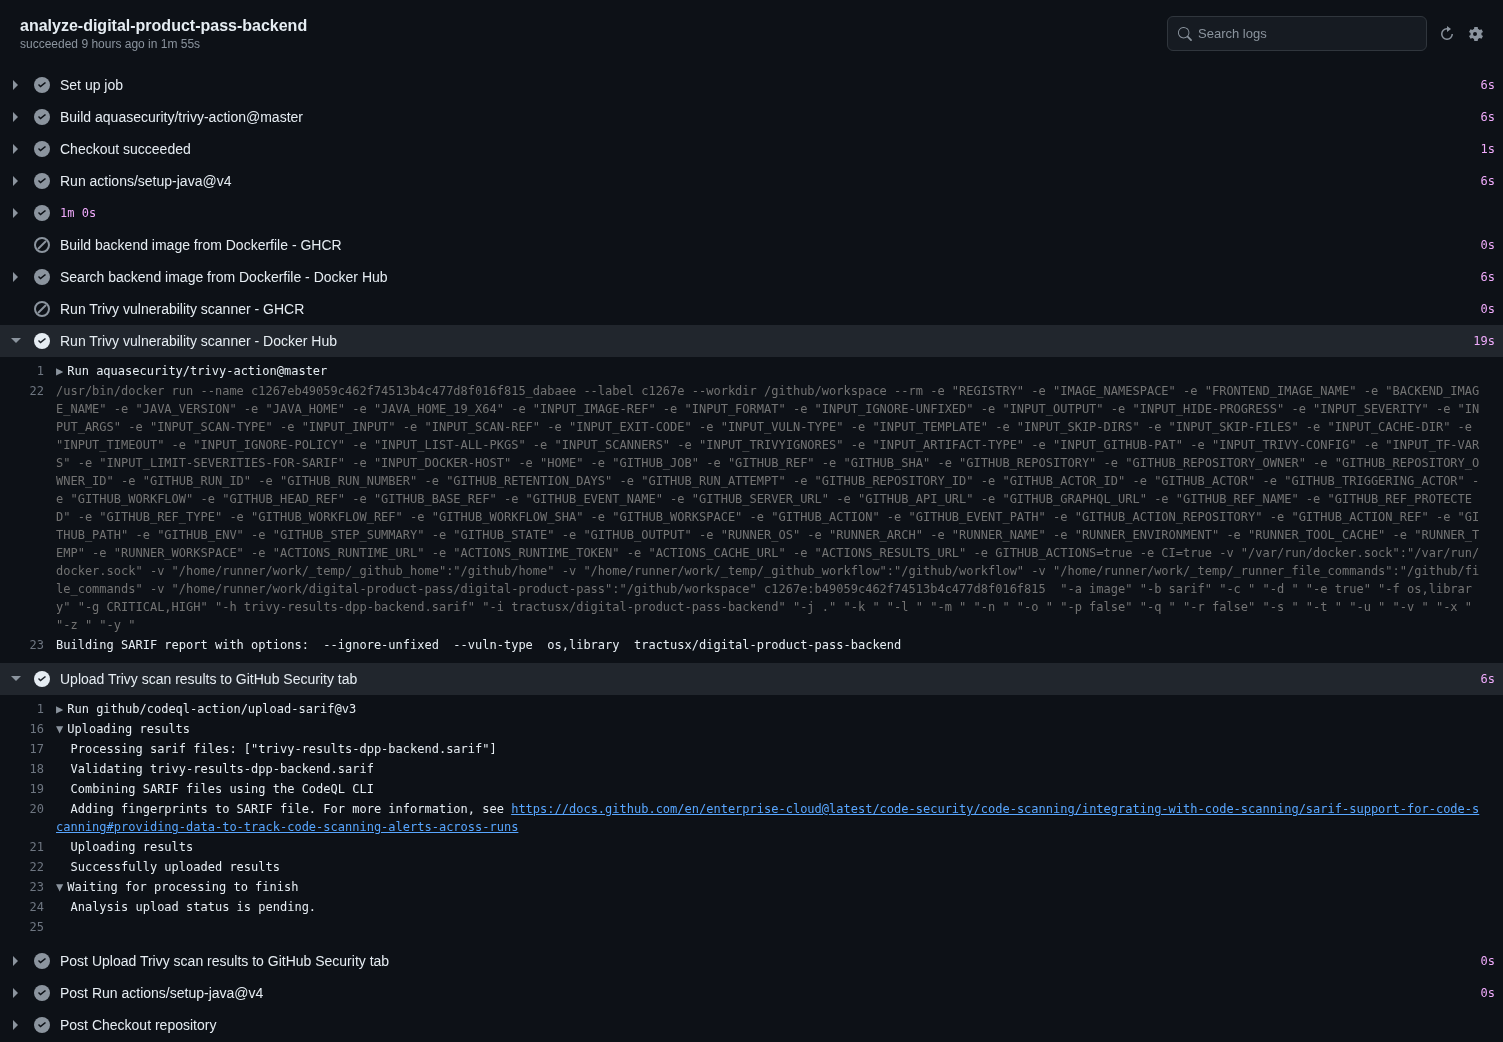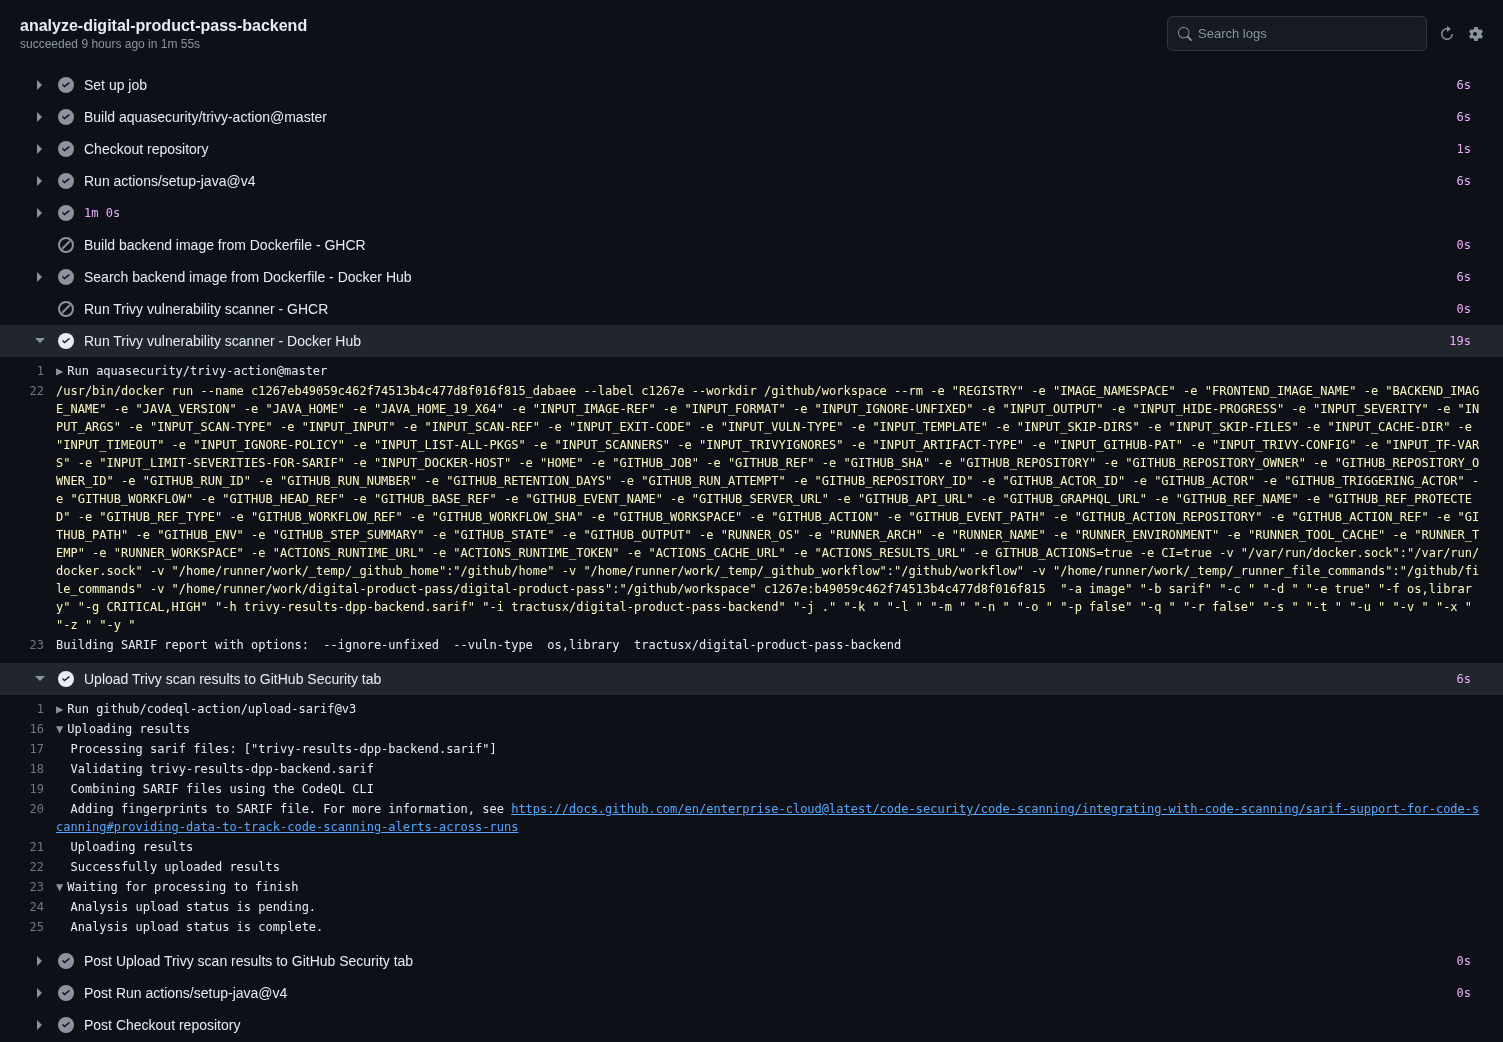--- a/index.html
+++ b/index.html
@@ -28,40 +28,40 @@
   }
   .search-input {
     background: transparent; border: none; outline: none;
     color: #e6edf3; font-size: 13px; flex: 1;
   }
   .search-input::placeholder { color: #8b949e; }
   .icon-btn { color: #8b949e; cursor: pointer; display: flex; }
   .steps { margin-top: 10px; }
   .step-row {
     display: flex; align-items: center;
-    padding: 8px 32px; gap: 10px;
+    padding: 8px 8px; gap: 10px;
     cursor: pointer;
   }
   .step-row.active { background: #21262d; }
   .chevron { width: 16px; flex-shrink: 0; color: #8b949e; display: flex; justify-content: center; }
   .status-icon { width: 16px; height: 16px; flex-shrink: 0; display: flex; align-items: center; justify-content: center; }
   .step-name { flex: 1; color: #e6edf3; font-size: 14px; }
   .step-duration { color: #f0abfc; font-size: 12px; font-family: ui-monospace, SFMono-Regular, monospace; }
   .log-block {
     font-family: ui-monospace, SFMono-Regular, "SF Mono", Consolas, monospace;
     font-size: 12px;
     padding: 4px 0 8px 0;
   }
   .log-line { display: flex; align-items: flex-start; padding: 1px 20px 1px 0; line-height: 1.5; }
   .line-no {
     width: 56px; flex-shrink: 0; text-align: right;
     color: #6e7681; padding-right: 12px; user-select: none;
   }
   .line-text { flex: 1; white-space: pre-wrap; word-break: break-all; color: #e6edf3; }
-  .line-text.blue { color: #fef9c3; }
+  .line-text.blue { color: #737373; }
   .line-text .link { color: #58a6ff; text-decoration: underline; }
   .tri { color: #8b949e; margin-right: 4px; }
   svg { display: block; }
 </style>
 </head>
 <body>
 
 <div class="header">
   <div class="title-block">
     <div class="job-title">analyze-digital-product-pass-backend</div>
@@ -126,21 +126,21 @@
         <svg width="8" height="12" viewBox="0 0 8 12" fill="currentColor">
           <path d="M1 1l5 5-5 5"></path>
         </svg>
       </span>
     <span class="status-icon">
         <svg width="16" height="16" viewBox="0 0 16 16">
           <circle cx="8" cy="8" r="8" fill="#8b949e"></circle>
           <path d="M6.5 10.5L4 8l1-1 1.5 1.5L11 5l1 1z" fill="#0d1117"></path>
         </svg>
       </span>
-    <span class="step-name">Checkout repository</span>
+    <span class="step-name">Checkout succeeded</span>
     <span class="step-duration">1s</span>
   </div>
   <div class="step-row">
     <span class="chevron">
         <svg width="8" height="12" viewBox="0 0 8 12" fill="currentColor">
           <path d="M1 1l5 5-5 5"></path>
         </svg>
       </span>
     <span class="status-icon">
         <svg width="16" height="16" viewBox="0 0 16 16">
@@ -287,21 +287,20 @@
     <div class="log-line">
         <span class="line-no">23</span>
         <span class="line-text"><span class="tri">▼</span><span>Waiting for processing to finish</span></span>
       </div>
     <div class="log-line">
         <span class="line-no">24</span>
         <span class="line-text">  Analysis upload status is pending.</span>
       </div>
     <div class="log-line">
         <span class="line-no">25</span>
-        <span class="line-text">  Analysis upload status is complete.</span>
       </div>
   </div>
 
   <div class="step-row">
     <span class="chevron">
         <svg width="8" height="12" viewBox="0 0 8 12" fill="currentColor">
           <path d="M1 1l5 5-5 5"></path>
         </svg>
       </span>
     <span class="status-icon">

